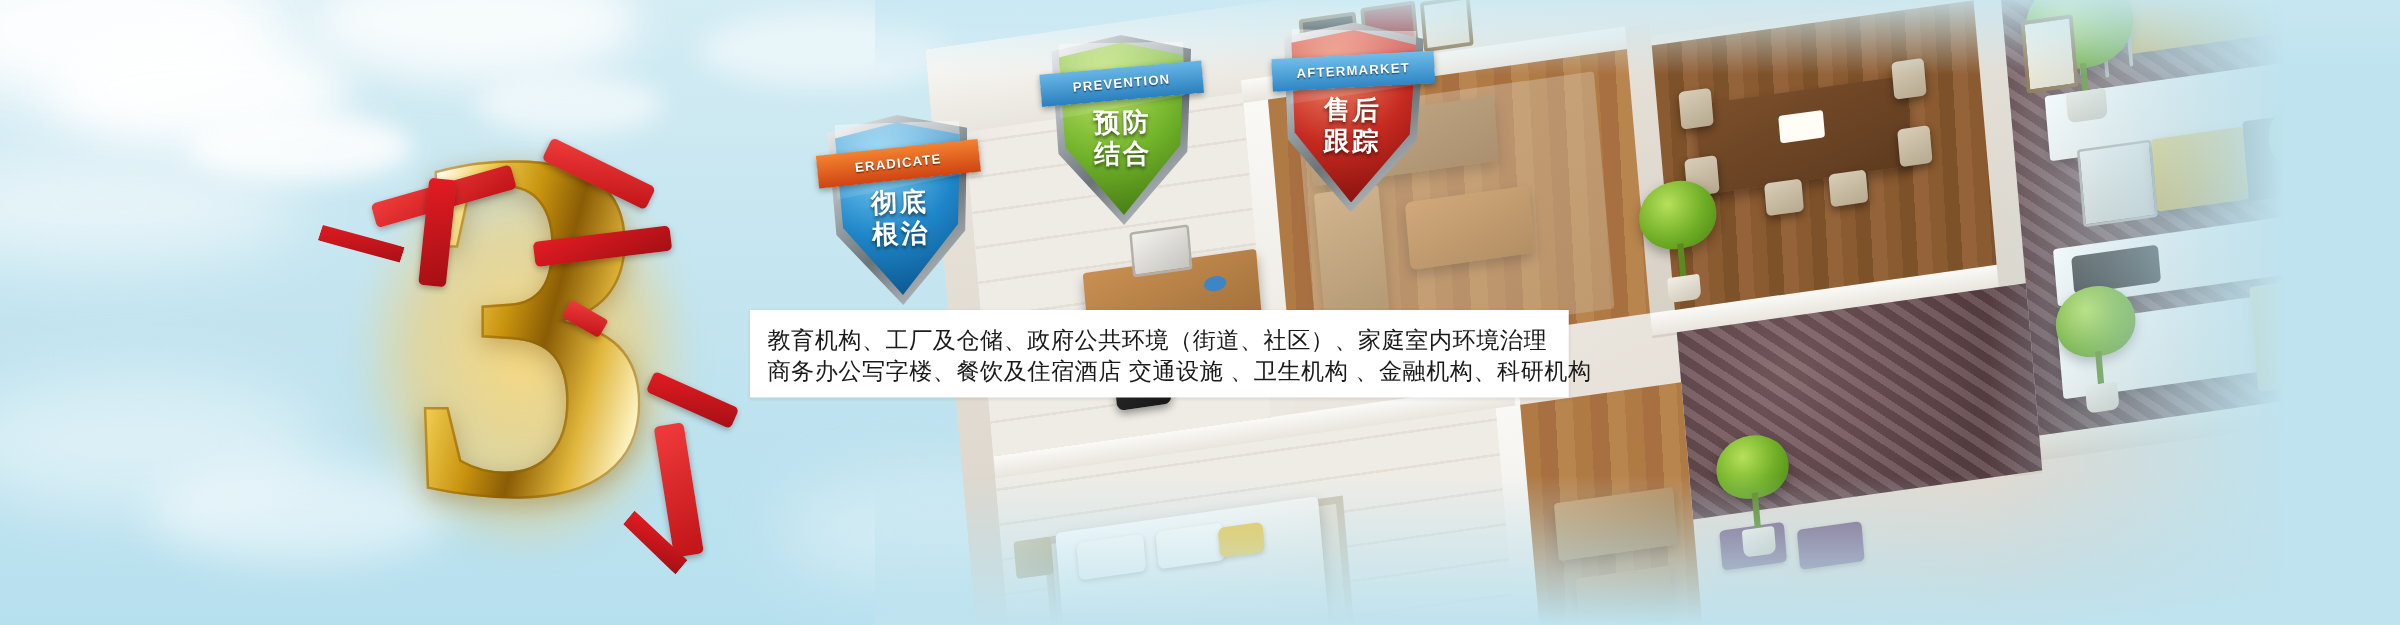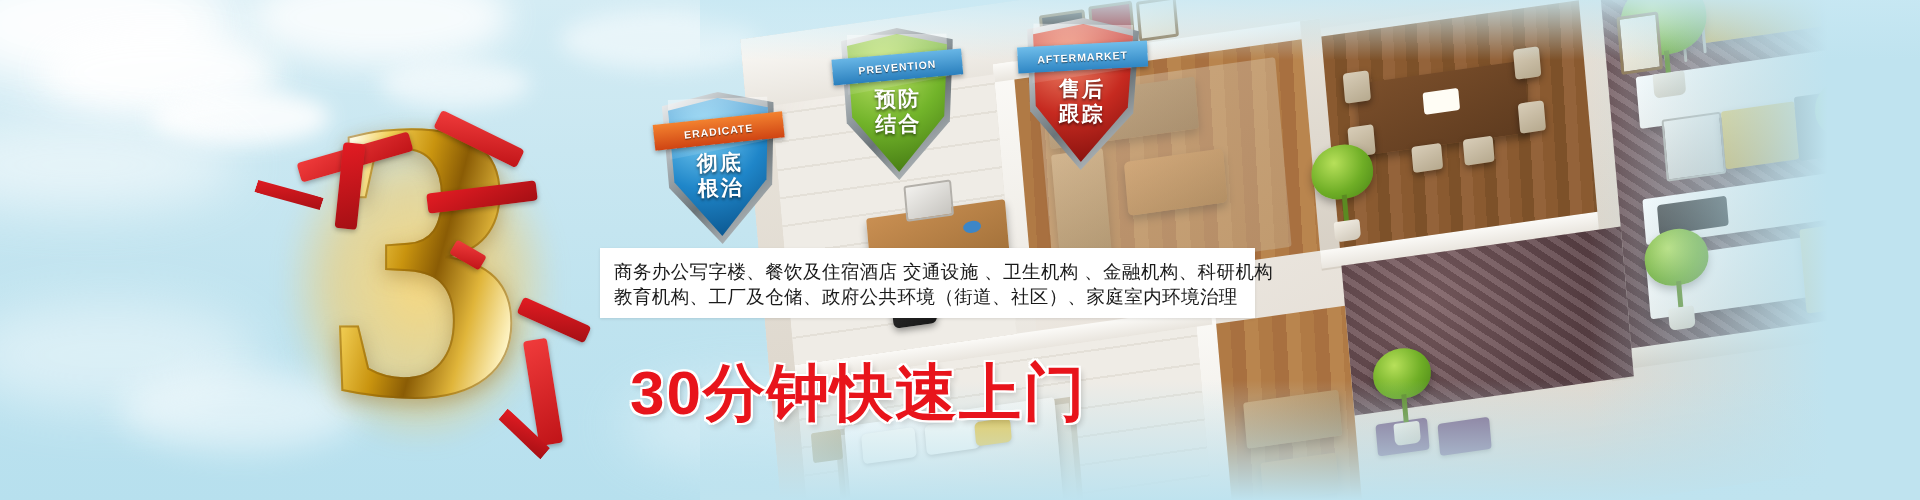--- a/index.html
+++ b/index.html
@@ -374,19 +374,18 @@
     <div class="sash">
       <span>AFTERMARKET</span>
     </div>
     <div class="cn">
       <div>售后</div>
       <div>跟踪</div>
     </div>
   </div>
 
   <div class="textcard">
+    <p>教育机构、工厂及仓储、政府公共环境（街道、社区）、家庭室内环境治理</p>
     <p>商务办公写字楼、餐饮及住宿酒店 交通设施 、卫生机构 、金融机构、科研机构</p>
-    <p>教育机构、工厂及仓储、政府公共环境（街道、社区）、家庭室内环境治理</p>
-  </div>
-
-  <div class="headline">30分钟快速上门</div>
+  </div>
+
 
 </div>
 
 </body></html>

